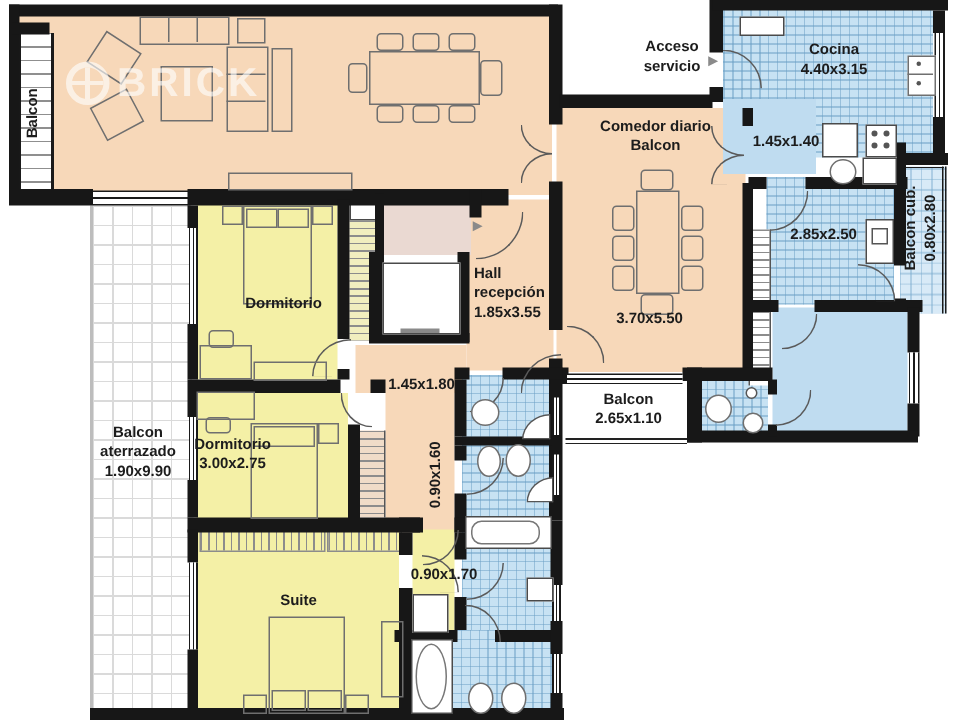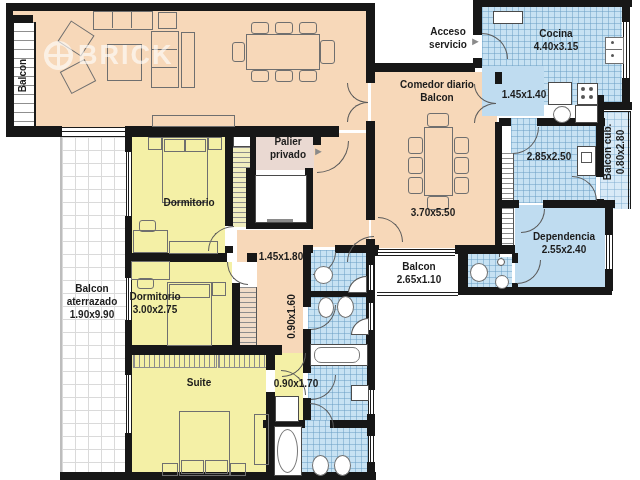--- a/index.html
+++ b/index.html
@@ -292,57 +292,54 @@
 
   <b class="lbl" style="left:499px;top:150px;width:100px">
     <span style="display:block">2.85x2.50</span>
   </b>
 
   <b class="lbl vert" style="left:584px;top:139px;width:60px;height:26px">
     <span style="display:block">Balcon cub.</span>
     <span style="display:block">0.80x2.80</span>
   </b>
 
-  <b class="lbl" style="left:248px;top:135px;width:80px">
-    <span style="display:block">Palier</span>
-    <span style="display:block">privado</span>
-  </b>
   <b class="arrow" style="left:313px;top:146px">►</b>
 
+  <b class="lbl left" style="left:316px;top:176px">
+    <span style="display:block">Hall</span>
+    <span style="display:block">recepción</span>
+    <span style="display:block">1.85x3.55</span>
+  </b>
 
   <b class="lbl" style="left:139px;top:196px;width:100px">
     <span style="display:block">Dormitorio</span>
   </b>
 
   <b class="lbl" style="left:241px;top:250px;width:80px">1.45x1.80</b>
 
-  <b class="lbl" style="left:514px;top:230px;width:100px">
-    <span style="display:block">Dependencia</span>
-    <span style="display:block">2.55x2.40</span>
-  </b>
 
   <b class="lbl" style="left:377px;top:260px;width:84px">
     <span style="display:block">Balcon</span>
     <span style="display:block">2.65x1.10</span>
   </b>
 
   <b class="lbl" style="left:42px;top:282px;width:100px">
     <span style="display:block">Balcon</span>
     <span style="display:block">aterrazado</span>
     <span style="display:block">1.90x9.90</span>
   </b>
 
   <b class="lbl" style="left:105px;top:290px;width:100px">
     <span style="display:block">Dormitorio</span>
     <span style="display:block">3.00x2.75</span>
   </b>
 
   <b class="lbl vert" style="left:263px;top:310px;width:56px;height:13px">0.90x1.60</b>
 
-  <b class="lbl" style="left:149px;top:376px;width:100px">
+  <b class="lbl" style="left:149px;top:394px;width:100px">
     <span style="display:block">Suite</span>
   </b>
 
   <b class="lbl" style="left:256px;top:377px;width:80px">0.90x1.70</b>
 
   <div id="watermark">
     <span class="ring"></span>
     <span class="txt">BRICK</span>
   </div>
 

